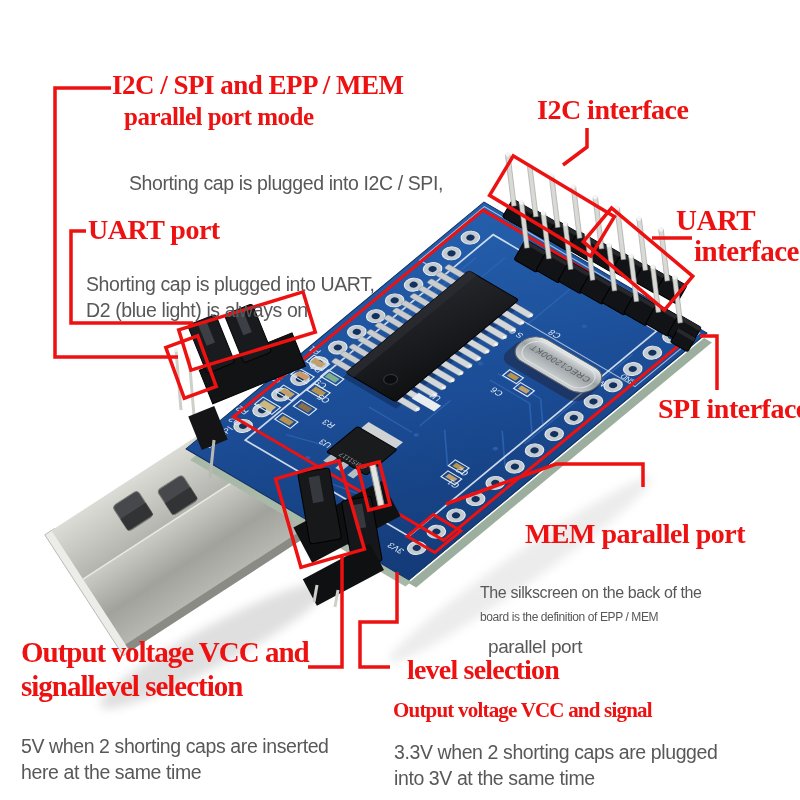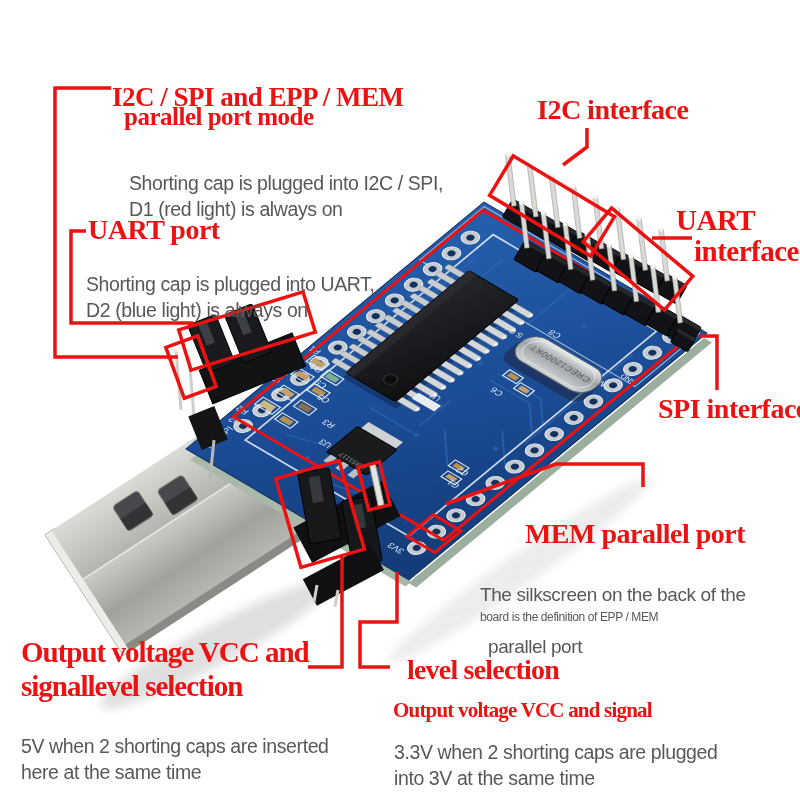--- a/index.html
+++ b/index.html
@@ -464,38 +464,37 @@
     <polyline points="397,572 397,622 360,622 360,667 390,667"></polyline>
     <rect x="-17" y="-27" width="34" height="54" transform="translate(191,367) rotate(-20)"></rect>
     <rect x="-65" y="-21" width="130" height="42" transform="translate(247,331) rotate(-17)"></rect>
     <rect x="-59" y="-23" width="118" height="46" transform="translate(552,206) rotate(31)"></rect>
     <rect x="-53" y="-22" width="106" height="44" transform="translate(638,259) rotate(40)"></rect>
     <rect x="-33" y="-46" width="66" height="92" transform="translate(320,514) rotate(-16)"></rect>
     <rect x="-11" y="-22" width="22" height="44" transform="translate(374,486) rotate(-14)"></rect>
   </g>
 </svg>
 
-  <div class="red-h" style="left:112px;top:72px;font-size:27px;margin-top:12px;">I2C / SPI and EPP / MEM</div>
+  <div class="red-h" style="left:112px;top:72px;font-size:27px;">I2C / SPI and EPP / MEM</div>
   <div class="red-h" style="left:124px;top:104px;font-size:25px;">parallel port mode</div>
   <div class="gray-t" style="left:129px;top:146px;font-size:19.5px;">Shorting cap is plugged into I2C / SPI,</div>
-  <div class="gray-t" style="left:129px;top:172px;font-size:19.5px;">D1 (red light) is always on</div>
 
   <div class="red-h" style="left:88px;top:216px;font-size:28px;">UART port</div>
   <div class="gray-t" style="left:86px;top:247px;font-size:19.5px;">Shorting cap is plugged into UART,</div>
   <div class="gray-t" style="left:86px;top:273px;font-size:19.5px;">D2 (blue light) is always on</div>
 
   <div class="red-h" style="left:537px;top:96px;font-size:28px;">I2C interface</div>
 
   <div class="red-h" style="left:676px;top:206px;font-size:29px;">UART</div>
   <div class="red-h" style="left:694px;top:237px;font-size:29px;">interface</div>
 
   <div class="red-h" style="left:658px;top:395px;font-size:28px;">SPI interface</div>
 
   <div class="red-h center-t" style="left:495px;top:520px;width:280px;font-size:28px;">MEM parallel port</div>
-  <div class="gray-t" style="left:480px;top:557px;font-size:19px;">The silkscreen on the back of the</div>
+  <div class="gray-t" style="left:480px;top:557px;font-size:16px;">The silkscreen on the back of the</div>
   <div class="gray-t" style="left:480px;top:583px;font-size:12px;">board is the definition of EPP / MEM</div>
   <div class="gray-t" style="left:488px;top:609px;font-size:19px;">parallel port</div>
 
   <div class="red-h" style="left:21px;top:638px;font-size:29px;letter-spacing:-1px;">Output voltage VCC and</div>
   <div class="red-h" style="left:21px;top:672px;font-size:29px;letter-spacing:-1px;">signallevel selection</div>
   <div class="gray-t" style="left:21px;top:709px;font-size:19.5px;">5V when 2 shorting caps are inserted</div>
   <div class="gray-t" style="left:21px;top:735px;font-size:19.5px;">here at the same time</div>
 
   <div class="red-h" style="left:393px;top:660px;font-size:21px;letter-spacing:-0.8px;margin-top:40px;">Output voltage VCC and signal</div>
   <div class="red-h" style="left:407px;top:656px;font-size:28px;letter-spacing:-0.8px;text-align:right;">level selection</div>

